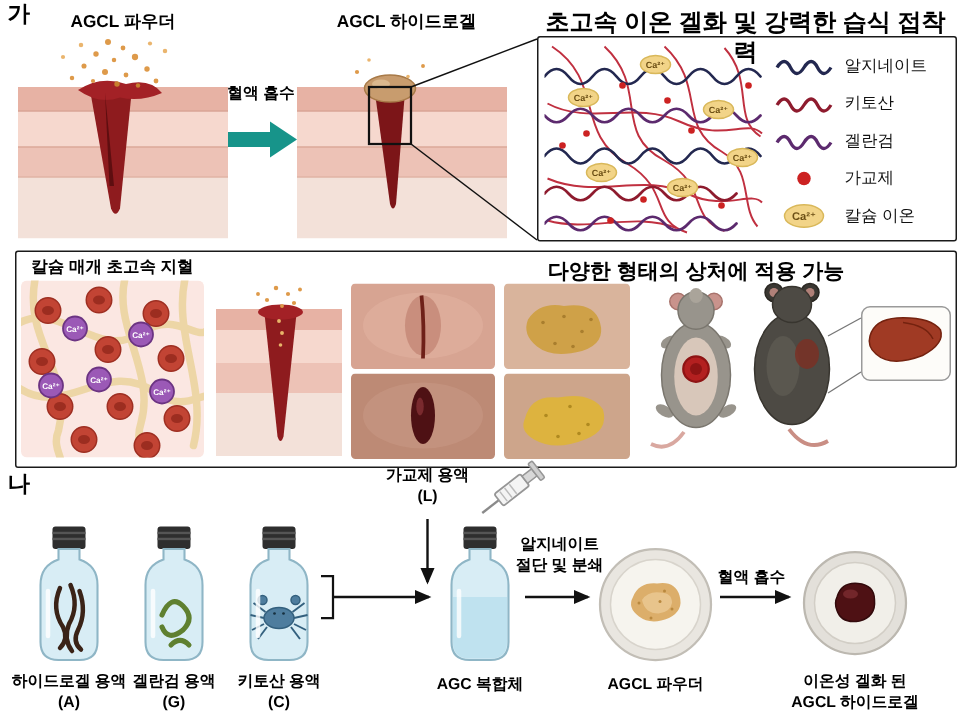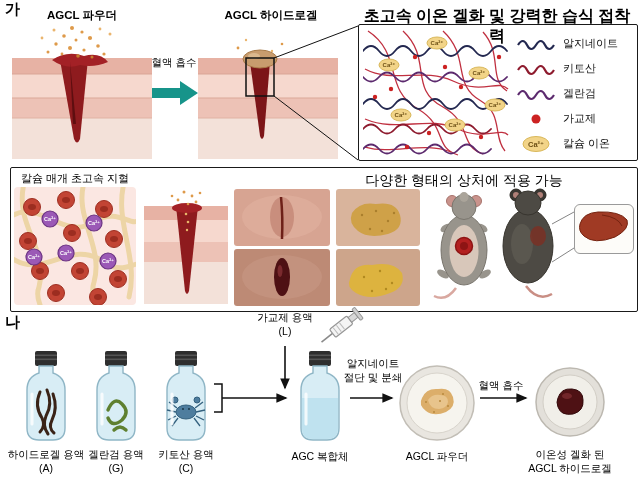--- a/index.html
+++ b/index.html
@@ -1,20 +1,20 @@
 <!DOCTYPE html>
 <html><head>
 <meta charset="utf-8">
 <style>
   *{margin:0;padding:0;box-sizing:border-box}
   body{font-family:"Liberation Sans","DejaVu Sans",sans-serif;background:#fff}
   #fig{position:relative;width:643px;height:485px;background:#fff;overflow:hidden}
   .panel-tag{position:absolute;font-size:15px;font-weight:bold;color:#000;z-index:5}
   .cap{position:absolute;font-size:11.5px;font-weight:bold;color:#000;text-align:center;line-height:1.25;z-index:4}
-  .cap-sm{position:absolute;font-size:10.5px;font-weight:normal;color:#000;text-align:center;line-height:1.3;z-index:4}
+  .cap-sm{position:absolute;font-size:10.5px;font-weight:bold;color:#000;text-align:center;line-height:1.3;z-index:4}
   .cap-sm span, .cap span{display:block}
   .box{position:absolute;border:1.5px solid #1a1a1a;border-radius:2px;background:#fff}
   .abs{position:absolute}
   .legend{position:absolute;z-index:4}
   .legend-row{display:flex;align-items:center;gap:7px;height:25px}
   .legend-label{font-size:11px;font-weight:normal;color:#111;white-space:nowrap}
   .callout{position:absolute;border:1px solid #9a9a9a;border-radius:6px;background:#fdfcf9;display:flex;align-items:center;justify-content:center;z-index:4}
   svg{display:block}
   svg text{font-family:"Liberation Sans","DejaVu Sans",sans-serif}
   .overlay{position:absolute;left:0;top:0;pointer-events:none;z-index:6}

